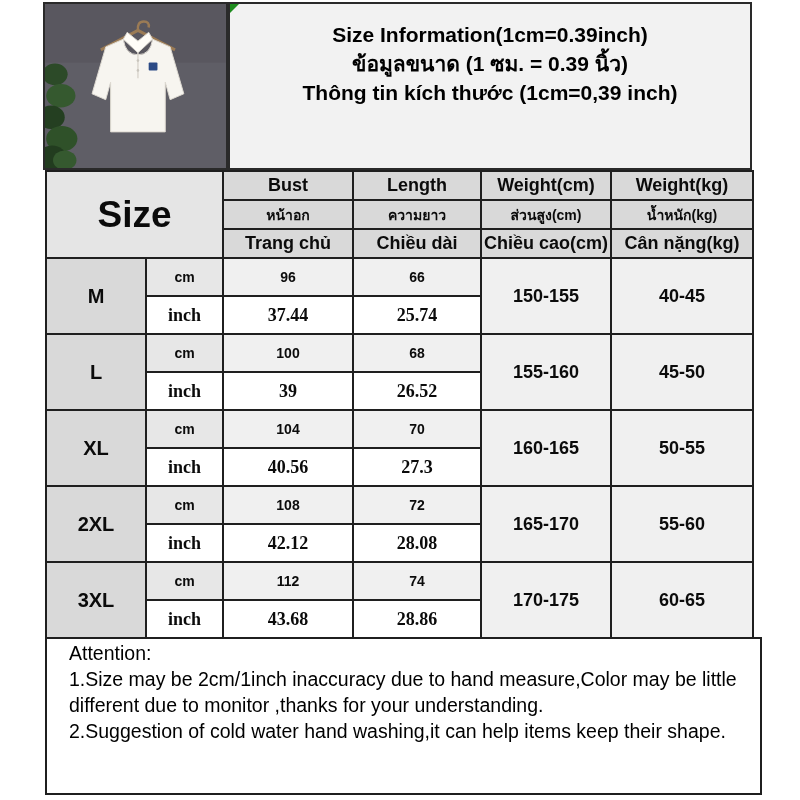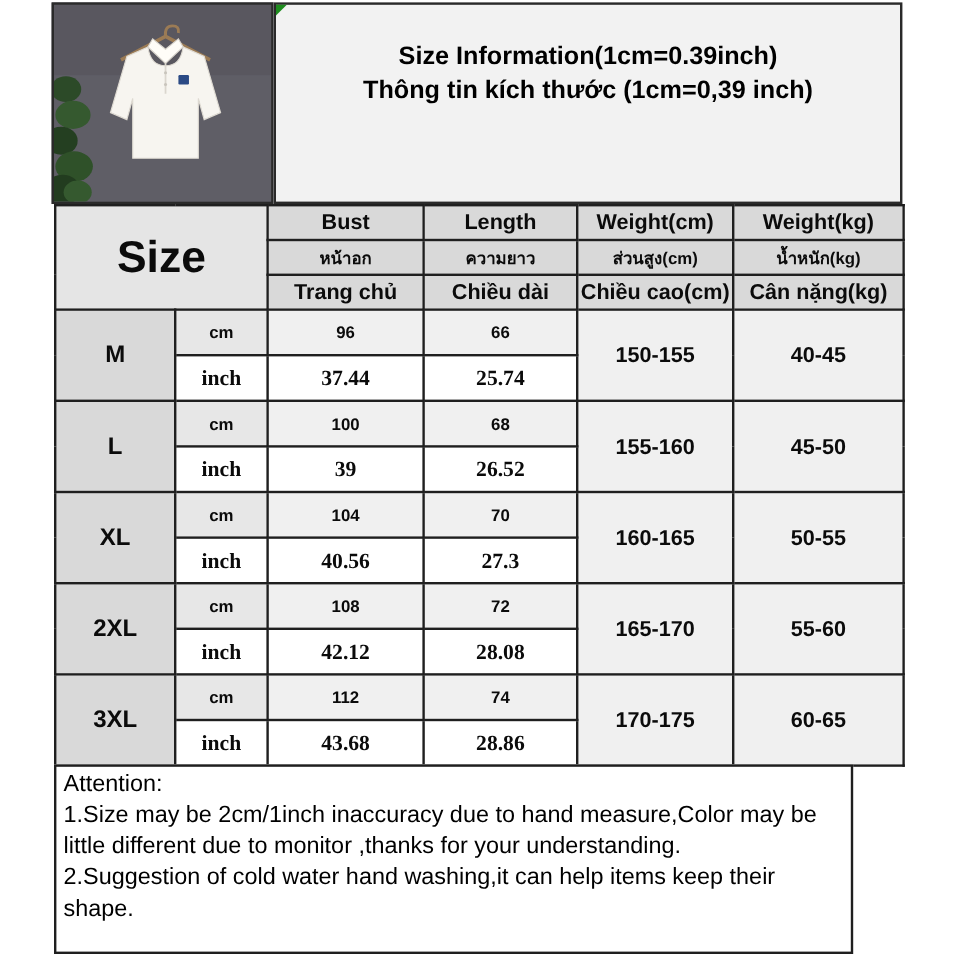--- a/index.html
+++ b/index.html
@@ -9,44 +9,44 @@
   
   .photo-box { position:absolute; left:43px; top:2px; width:185px; height:168px;
                border:2px solid #2a2a2a; box-sizing:border-box; background:#5f5e66; }
   .photo-box svg { display:block; width:100%; height:100%; }
 
   
   .title-box { position:absolute; left:228px; top:2px; width:524px; height:168px;
                background:#f2f2f2; border:2px solid #2a2a2a; box-sizing:border-box; }
   .corner-accent { position:absolute; left:0; top:0; width:0; height:0;
                    border-top:9px solid #1e8c1e; border-right:9px solid transparent; }
-  .title-lines { padding-top:28px; text-align:center; font-weight:bold;
+  .title-lines { padding-top:16px; text-align:center; font-weight:bold;
                  font-size:21px; line-height:29px; color:#000; }
 
   
   table.size-table { position:absolute; left:45px; top:170px; width:707px;
                      border-collapse:collapse; table-layout:fixed; }
   table.size-table th, table.size-table td {
       border:2px solid #1f1f1f; text-align:center; vertical-align:middle;
       padding:0; font-weight:bold; color:#0b0b0b; overflow:hidden; white-space:nowrap; }
   tr.hrow { height:29px; }
   tbody tr { height:38px; }
   th.corner { background:#e5e5e5; font-size:37px; }
   .bg-head { background:#d9d9d9; font-size:18px; }
   .bg-head.th-lang { font-size:14px; }
   th.size-cell { background:#d9d9d9; font-size:20px; }
   .bg-cm  { background:#f0f0f0; font-size:14px; }
   .unit-cm { background:#e7e7e7; }
   .bg-w   { background:#ffffff; font-size:18px;font-family:Liberation Serif, serif; }
   .bg-merge { background:#f0f0f0; font-size:18px;margin-left:16px; }
 
   
-  .attention-box { position:absolute; left:45px; top:637px; width:666px; height:158px;
+  .attention-box { position:absolute; left:45px; top:637px; width:717px; height:158px;
                    border:2px solid #1f1f1f; box-sizing:border-box; background:#fff;
-                   padding:1px 6px; font-size:19.5px; line-height:26px; color:#000; }
+                   padding:1px 22px; font-size:19.5px; line-height:26px; color:#000; }
 </style>
 </head>
 <body>
 
 <div class="canvas">
 
   <div class="photo-box">
     <svg viewBox="0 0 185 168">
       <rect x="0" y="0" width="185" height="168" fill="#5f5e66"></rect>
       <rect x="0" y="0" width="185" height="60" fill="#59575f"></rect>
@@ -71,20 +71,21 @@
         <circle cx="95" cy="68" r="1.3" fill="#c9c5bd"></circle>
         <rect x="106" y="60" width="9" height="8" rx="1" fill="#2b4a85"></rect>
       </g>
     </svg>
   </div>
 
   <div class="title-box">
     <div class="corner-accent"></div>
     <div class="title-lines">
       <div>Size Information(1cm=0.39inch)</div>
+      <div>ข้อมูลขนาด (1 ซม. = 0.39 นิ้ว)</div>
       <div>Thông tin kích thước (1cm=0,39 inch)</div>
     </div>
   </div>
 
   <table class="size-table">
     <colgroup>
       <col style="width:100px">
         <col style="width:77px">
         <col style="width:130px">
       <col style="width:128px">

